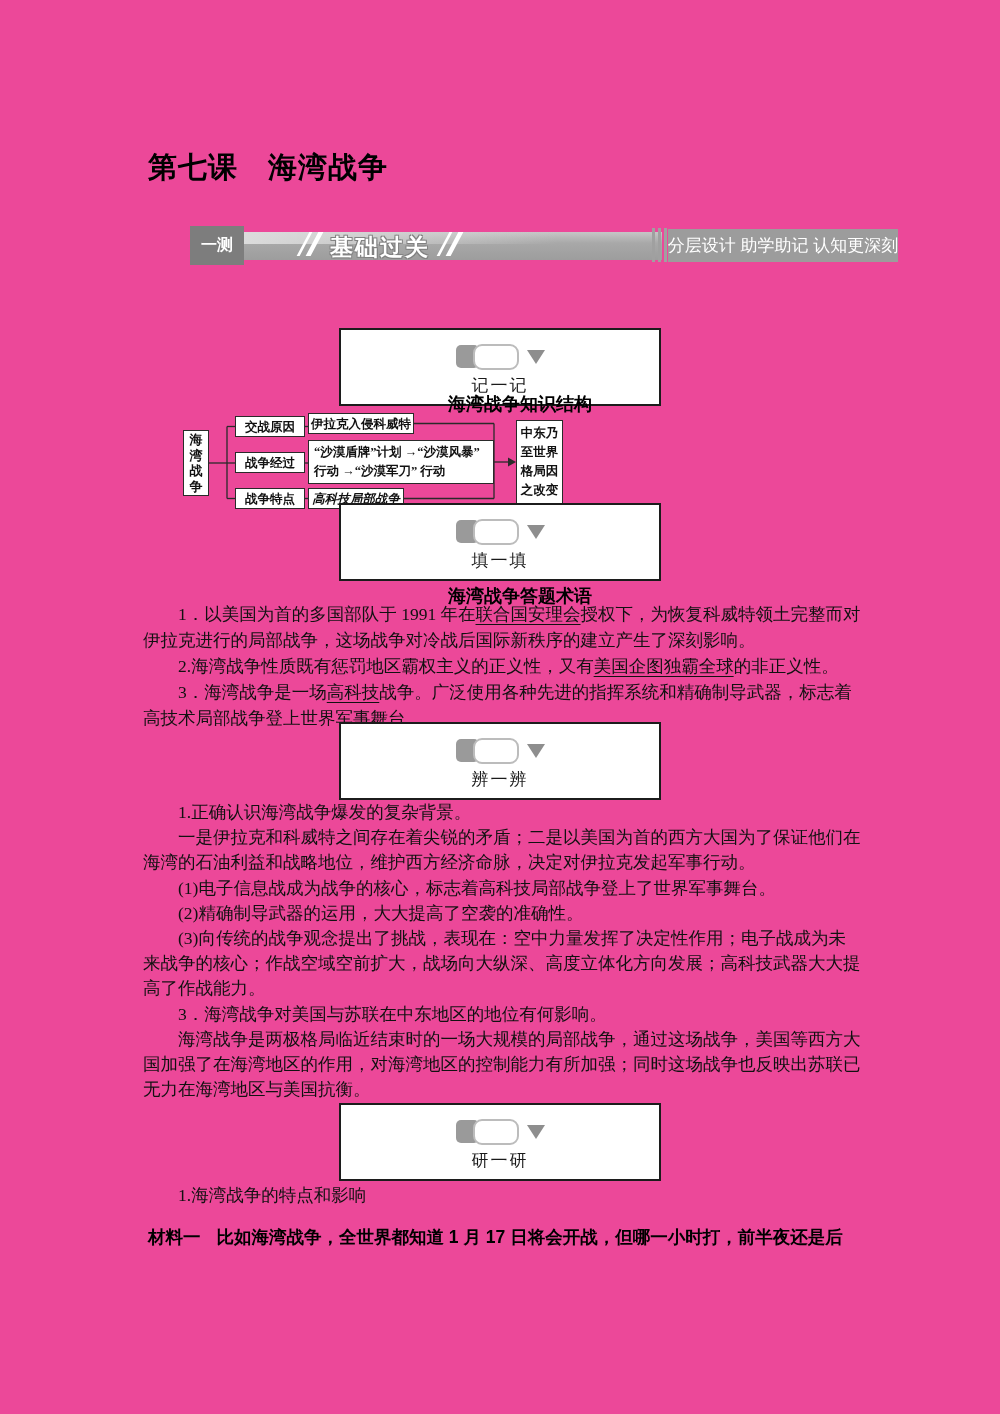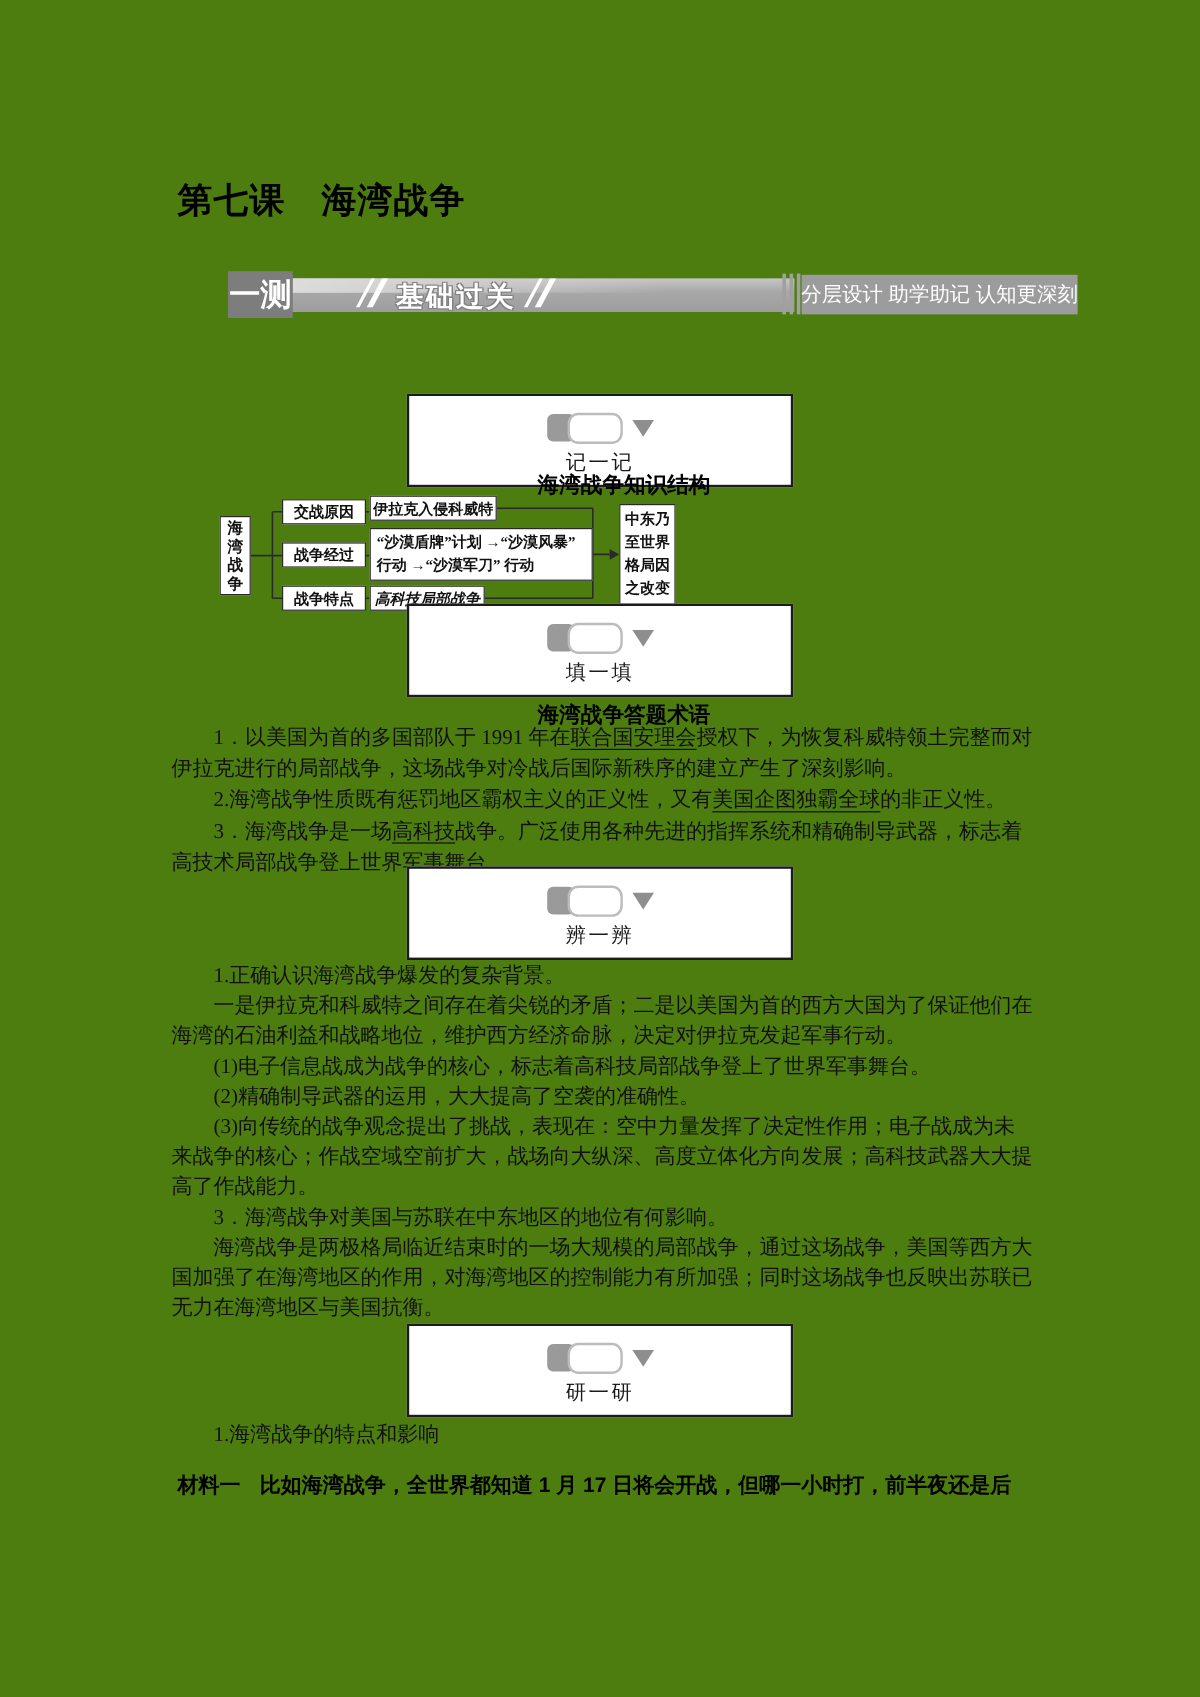--- a/index.html
+++ b/index.html
@@ -1,19 +1,19 @@
 <!DOCTYPE html>
 <html><head>
 <meta charset="utf-8">
 <style>
   * { margin:0; padding:0; box-sizing:border-box; }
   html,body { background:#e8e8e8; }
   .page {
     position:relative; width:1000px; height:1414px; margin:0 auto;
-    background:#4d7c0f; overflow:hidden;
+    background:#ec4899; overflow:hidden;
     font-family:"Liberation Serif","DejaVu Serif",serif; color:#111;
   }
   
   .page-title {
     position:absolute; left:148px; top:148px;
     font-family:"Liberation Sans","DejaVu Sans",sans-serif;
     font-weight:bold; font-size:29px; color:#000; letter-spacing:1px;
   }
   
   .banner { position:absolute; left:190px; top:226px; width:710px; height:40px; }
@@ -24,21 +24,21 @@
   .banner-bar::before {
     content:""; position:absolute; left:0; top:0; height:12px; width:75%;
     background:linear-gradient(to right,#dcdcdc,rgba(220,220,220,0));
   }
   .banner-left {
     position:absolute; left:0; top:0; width:54px; height:39px;
     background:#7d7d7d; display:flex; align-items:center; justify-content:center;
   }
   .banner-left span {
     font-family:"Liberation Sans","DejaVu Sans",sans-serif;
-    font-weight:bold; font-size:26px; color:#ffffff;
+    font-weight:bold; font-size:16px; color:#ffffff;
   }
   .banner-mid {
     position:absolute; left:110px; top:6px; height:28px;
     display:flex; 
   }
   .slash {
     display:inline-block; width:5px; height:24px; background:#ffffff;
     transform:skewX(-28deg); margin:0 3px;
   }
   .slash.thin { width:3px; }

